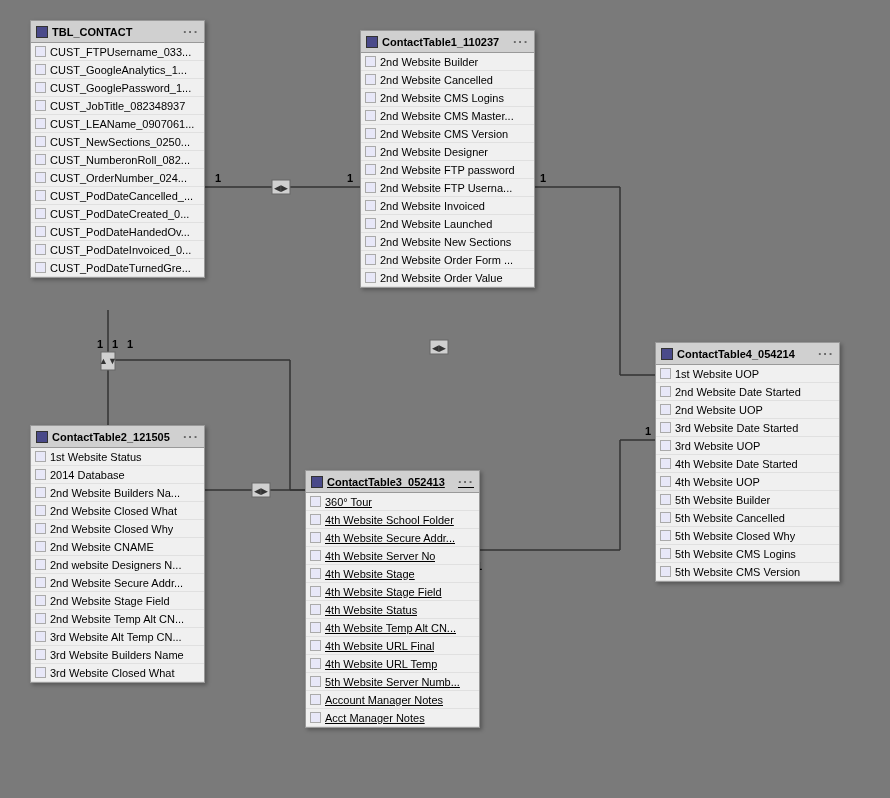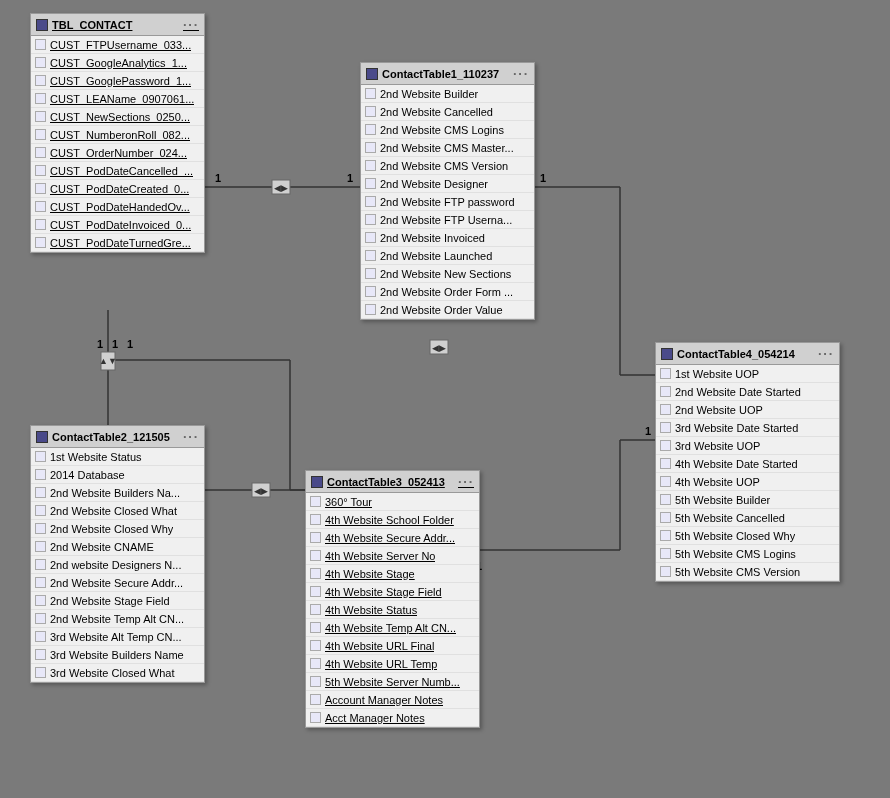--- a/index.html
+++ b/index.html
@@ -136,41 +136,45 @@
   <text x="97" y="348" font-size="11" fill="#000" font-weight="bold">1</text>
   <text x="112" y="348" font-size="11" fill="#000" font-weight="bold">1</text>
   <text x="127" y="348" font-size="11" fill="#000" font-weight="bold">1</text>
 
   <text x="476" y="570" font-size="11" fill="#000" font-weight="bold">1</text>
   <text x="645" y="435" font-size="11" fill="#000" font-weight="bold">1</text>
 
   <text x="540" y="182" font-size="11" fill="#000" font-weight="bold">1</text>
 </svg>
 
-<div class="db-table" style="top:13px; left:30px;text-decoration:underline;">
+<div class="db-table" style="top:20px; left:30px;">
   <div class="db-table-header">
     <span class="table-grid-icon"></span>
     <span>TBL_CONTACT</span>
     <span class="header-dots">···</span>
   </div>
   <div class="db-table-body">
     <div class="db-table-row">
         <span class="row-icon"></span>
         <span class="row-text">CUST_FTPUsername_033...</span>
       </div>
     <div class="db-table-row">
         <span class="row-icon"></span>
         <span class="row-text">CUST_GoogleAnalytics_1...</span>
       </div>
     <div class="db-table-row">
         <span class="row-icon"></span>
         <span class="row-text">CUST_GooglePassword_1...</span>
       </div>
     <div class="db-table-row">
         <span class="row-icon"></span>
+        <span class="row-text">CUST_JobTitle_082348937</span>
+      </div>
+    <div class="db-table-row">
+        <span class="row-icon"></span>
         <span class="row-text">CUST_LEAName_0907061...</span>
       </div>
     <div class="db-table-row">
         <span class="row-icon"></span>
         <span class="row-text">CUST_NewSections_0250...</span>
       </div>
     <div class="db-table-row">
         <span class="row-icon"></span>
         <span class="row-text">CUST_NumberonRoll_082...</span>
       </div>
@@ -194,21 +198,21 @@
         <span class="row-icon"></span>
         <span class="row-text">CUST_PodDateInvoiced_0...</span>
       </div>
     <div class="db-table-row">
         <span class="row-icon"></span>
         <span class="row-text">CUST_PodDateTurnedGre...</span>
       </div>
   </div>
 </div>
 
-<div class="db-table" style="top:30px; left:360px;margin-top:32px;">
+<div class="db-table" style="top:30px; left:360px;">
   <div class="db-table-header">
     <span class="table-grid-icon"></span>
     <span>ContactTable1_110237</span>
     <span class="header-dots">···</span>
   </div>
   <div class="db-table-body">
     <div class="db-table-row">
         <span class="row-icon"></span>
         <span class="row-text">2nd Website Builder</span>
       </div>

